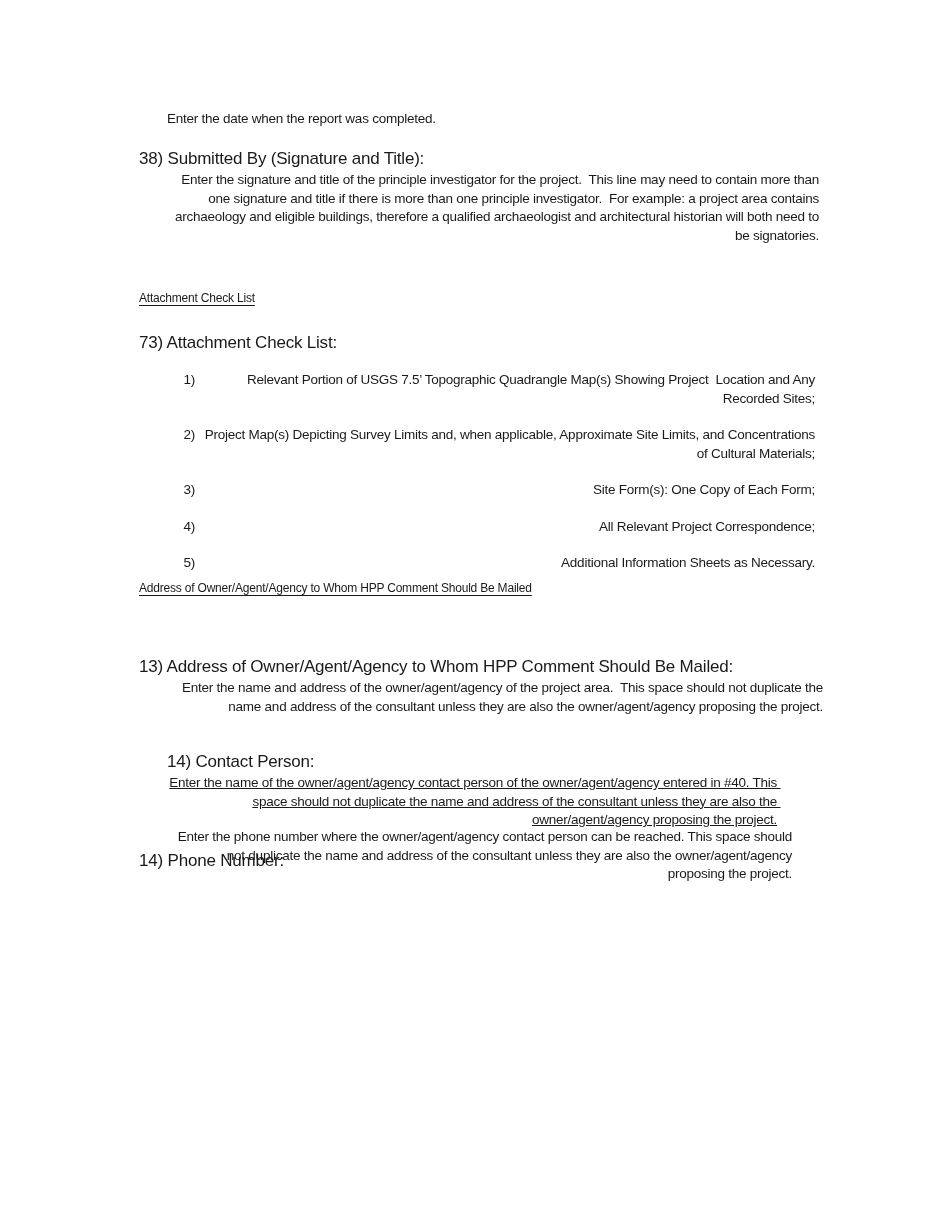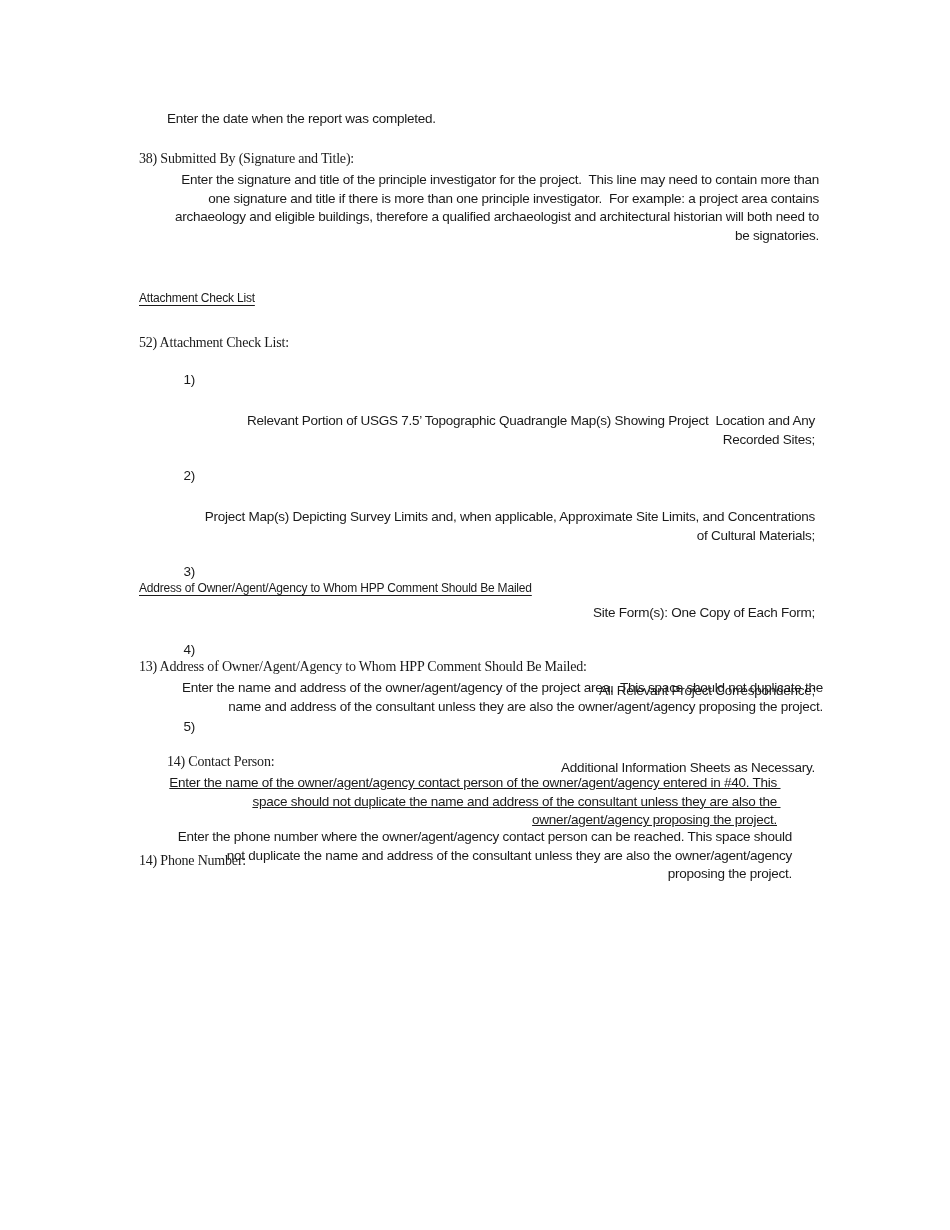--- a/index.html
+++ b/index.html
@@ -19,25 +19,24 @@
   }
   .abs { position: absolute; }
   .note, .body-text, .list-text, .list-num {
     font-size: 13.5px;
     line-height: 18.5px;
     letter-spacing: -0.25px;
     white-space: pre-wrap;
   }
   .body-text { width: 652px; }
   .item-heading {
-    font-size: 14px;
+    font-size: 17px;
     line-height: 21px;
     letter-spacing: -0.2px;
     white-space: pre-wrap;
-    font-family: Liberation Serif, serif;
   }
   .section-heading {
     font-size: 12px;
     line-height: 21px;
     letter-spacing: -0.2px;
     text-decoration: underline;
     text-underline-offset: 3px;
     text-decoration-thickness: 1.4px;
     white-space: pre-wrap;
   }
@@ -50,37 +49,36 @@
     display: flex;
     margin-bottom: 18px;
   }
   .list-item:last-child { margin-bottom: 0; }
   .list-num {
     flex: 0 0 28px;
   }
   .list-text {
     flex: 1 1 auto;
     max-width: 620px;
-    margin-top: 41px;
   }
 </style>
 </head>
 <body>
 
 <div class="page">
 
   <div class="abs note" style="top:110px; left:167px;">Enter the date when the report was completed.</div>
 
   <div class="abs item-heading" style="top:148px; left:139px;">38) Submitted By (Signature and Title):</div>
 
   <div class="abs body-text" style="top:171px; left:167px;">Enter the signature and title of the principle investigator for the project.  This line may need to contain more than one signature and title if there is more than one principle investigator.  For example: a project area contains archaeology and eligible buildings, therefore a qualified archaeologist and architectural historian will both need to be signatories.</div>
 
   <div class="abs section-heading" style="top:288px; left:139px;">Attachment Check List</div>
 
-  <div class="abs item-heading" style="top:332px; left:139px;">52) Attachment Check List:</div>
+  <div class="abs item-heading" style="top:332px; left:139px;">73) Attachment Check List:</div>
 
   <div class="abs check-list" style="top:371px; left:167px;">
     <div class="list-item">
       <span class="list-num">1)</span>
       <span class="list-text">Relevant Portion of USGS 7.5’ Topographic Quadrangle Map(s) Showing Project  Location and Any Recorded Sites;</span>
     </div>
     <div class="list-item">
       <span class="list-num">2)</span>
       <span class="list-text">Project Map(s) Depicting Survey Limits and, when applicable, Approximate Site Limits, and Concentrations of Cultural Materials;</span>
     </div>

